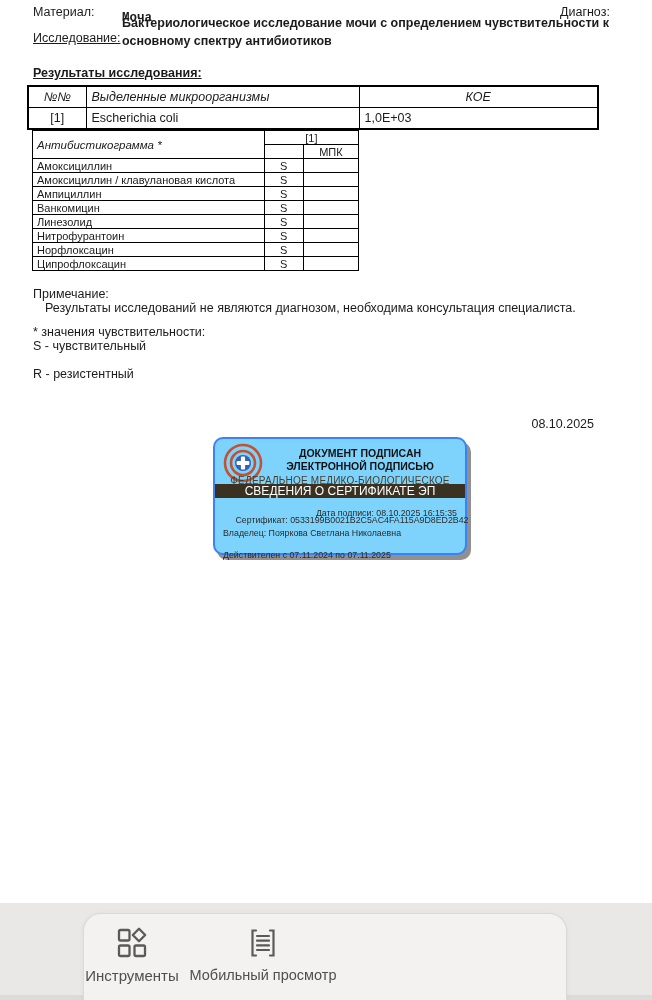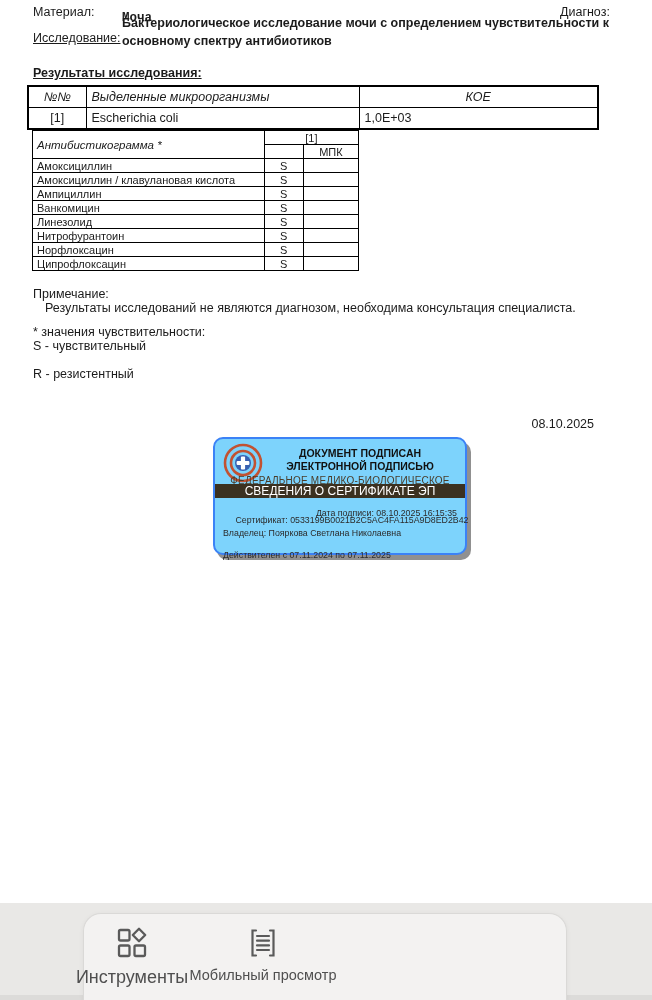--- a/index.html
+++ b/index.html
@@ -53,21 +53,21 @@
   
   .bottom-strip{left:0;top:903px;width:652px;height:97px;background:#e9e8e6;}
   .bottom-edge{left:0;top:995px;width:652px;height:5px;background:#dcdbd9;}
   .toolbar-panel{
     left:83px;top:913px;width:482px;height:87px;background:#f3f2f1;
     border:1px solid #dad9d7;border-bottom:none;border-radius:18px 18px 0 0;
     box-shadow:0 1px 5px rgba(0,0,0,0.05);
   }
   .tb-item{position:absolute;top:12px;width:160px;margin-left:-80px;
     display:flex;flex-direction:column;align-items:center;gap:7px;cursor:pointer;}
-  .tb-item .lab{color:#4f4f4f;font-size:18px;white-space:nowrap;}
+  .tb-item .lab{color:#4f4f4f;font-size:15px;white-space:nowrap;}
   .tb-item.small .lab{font-size:14.5px;}
   .tb-icon{width:34px;height:34px;display:block;}
 </style>
 </head>
 <body>
 
 <div class="doc">
 
   <div class="abs lbl" style="left:33px;top:5px;">Материал:</div>
   <div class="abs lbl b" style="left:122px;top:11px;font-family:Liberation Mono, monospace;">Моча</div>

